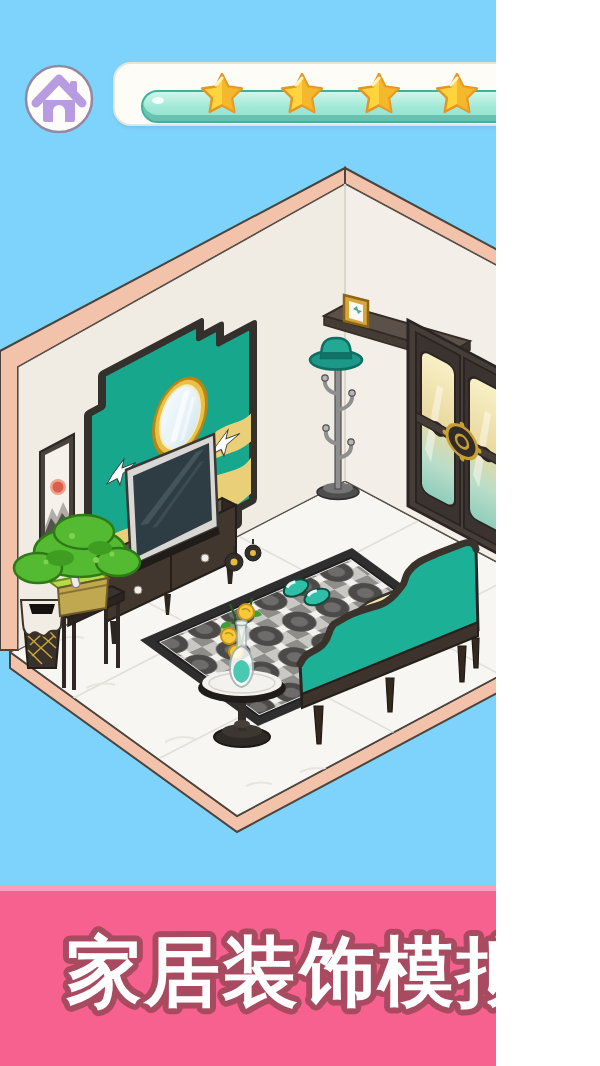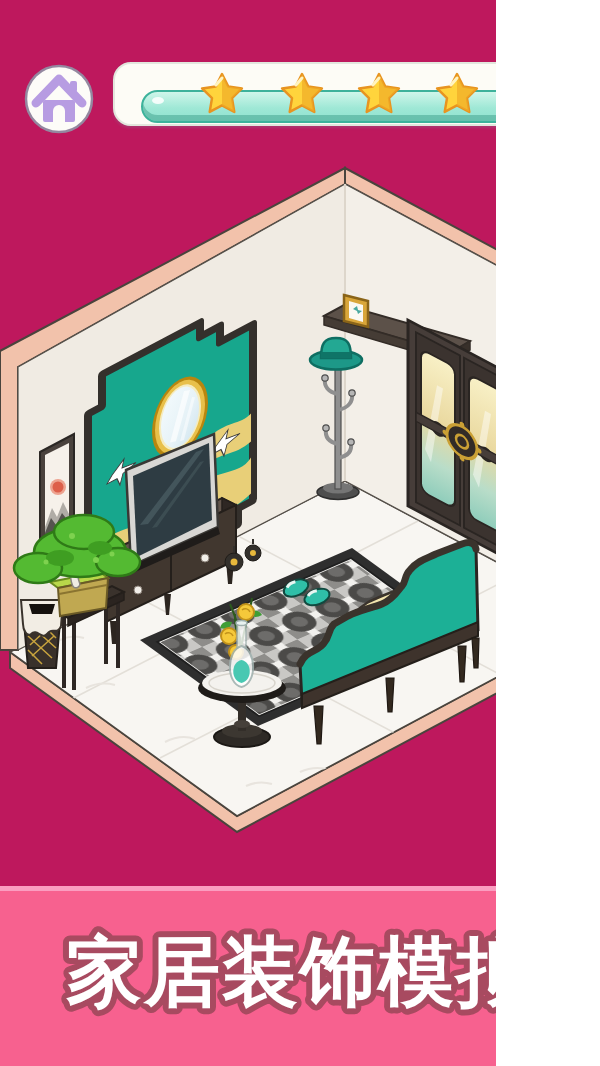--- a/index.html
+++ b/index.html
@@ -1,16 +1,16 @@
 <!DOCTYPE html>
 <html><head>
 <meta charset="utf-8">
 <style>
   html,body{margin:0;padding:0;}
-  .app{position:relative;width:496px;height:1066px;background:#be185d;overflow:hidden;
+  .app{position:relative;width:496px;height:1066px;background:#7dd3fc;overflow:hidden;
        font-family:"DejaVu Sans","Liberation Sans",sans-serif;}
   .room-svg{position:absolute;left:0;top:0;z-index:0;}
   .hdr{position:absolute;left:0;top:0;width:600px;height:150px;z-index:2;}
   .home-btn{position:absolute;left:23px;top:63px;width:72px;height:72px;cursor:pointer;}
   .starbar{position:absolute;left:113px;top:62px;width:454px;height:64px;background:#fdfcf6;
            border:2px solid #e2e7dd;border-radius:18px;box-sizing:border-box;
            box-shadow:0 2px 3px rgba(120,150,170,.25);}
   .starbar .pill{position:absolute;left:26px;top:26px;width:414px;height:33px;border-radius:17px;
            background:linear-gradient(#cff6ea,#9fe8d6 55%,#8fe2cf);border:2px solid #3db29b;
            box-sizing:border-box;box-shadow:inset 0 -6px 0 rgba(26,130,110,.35);}

